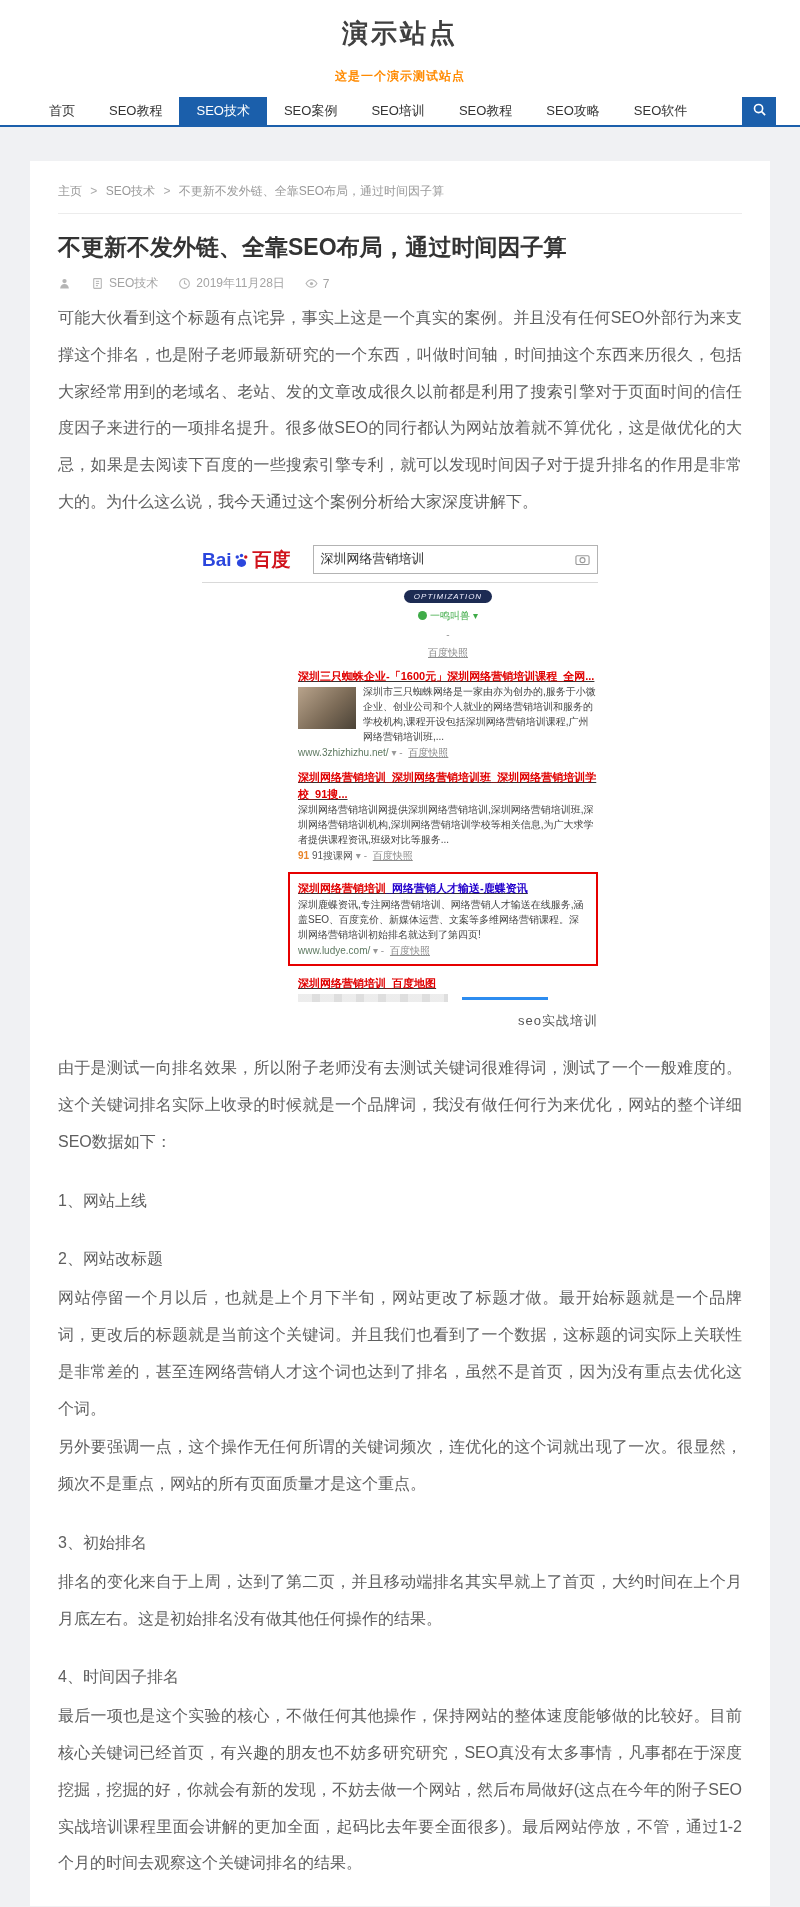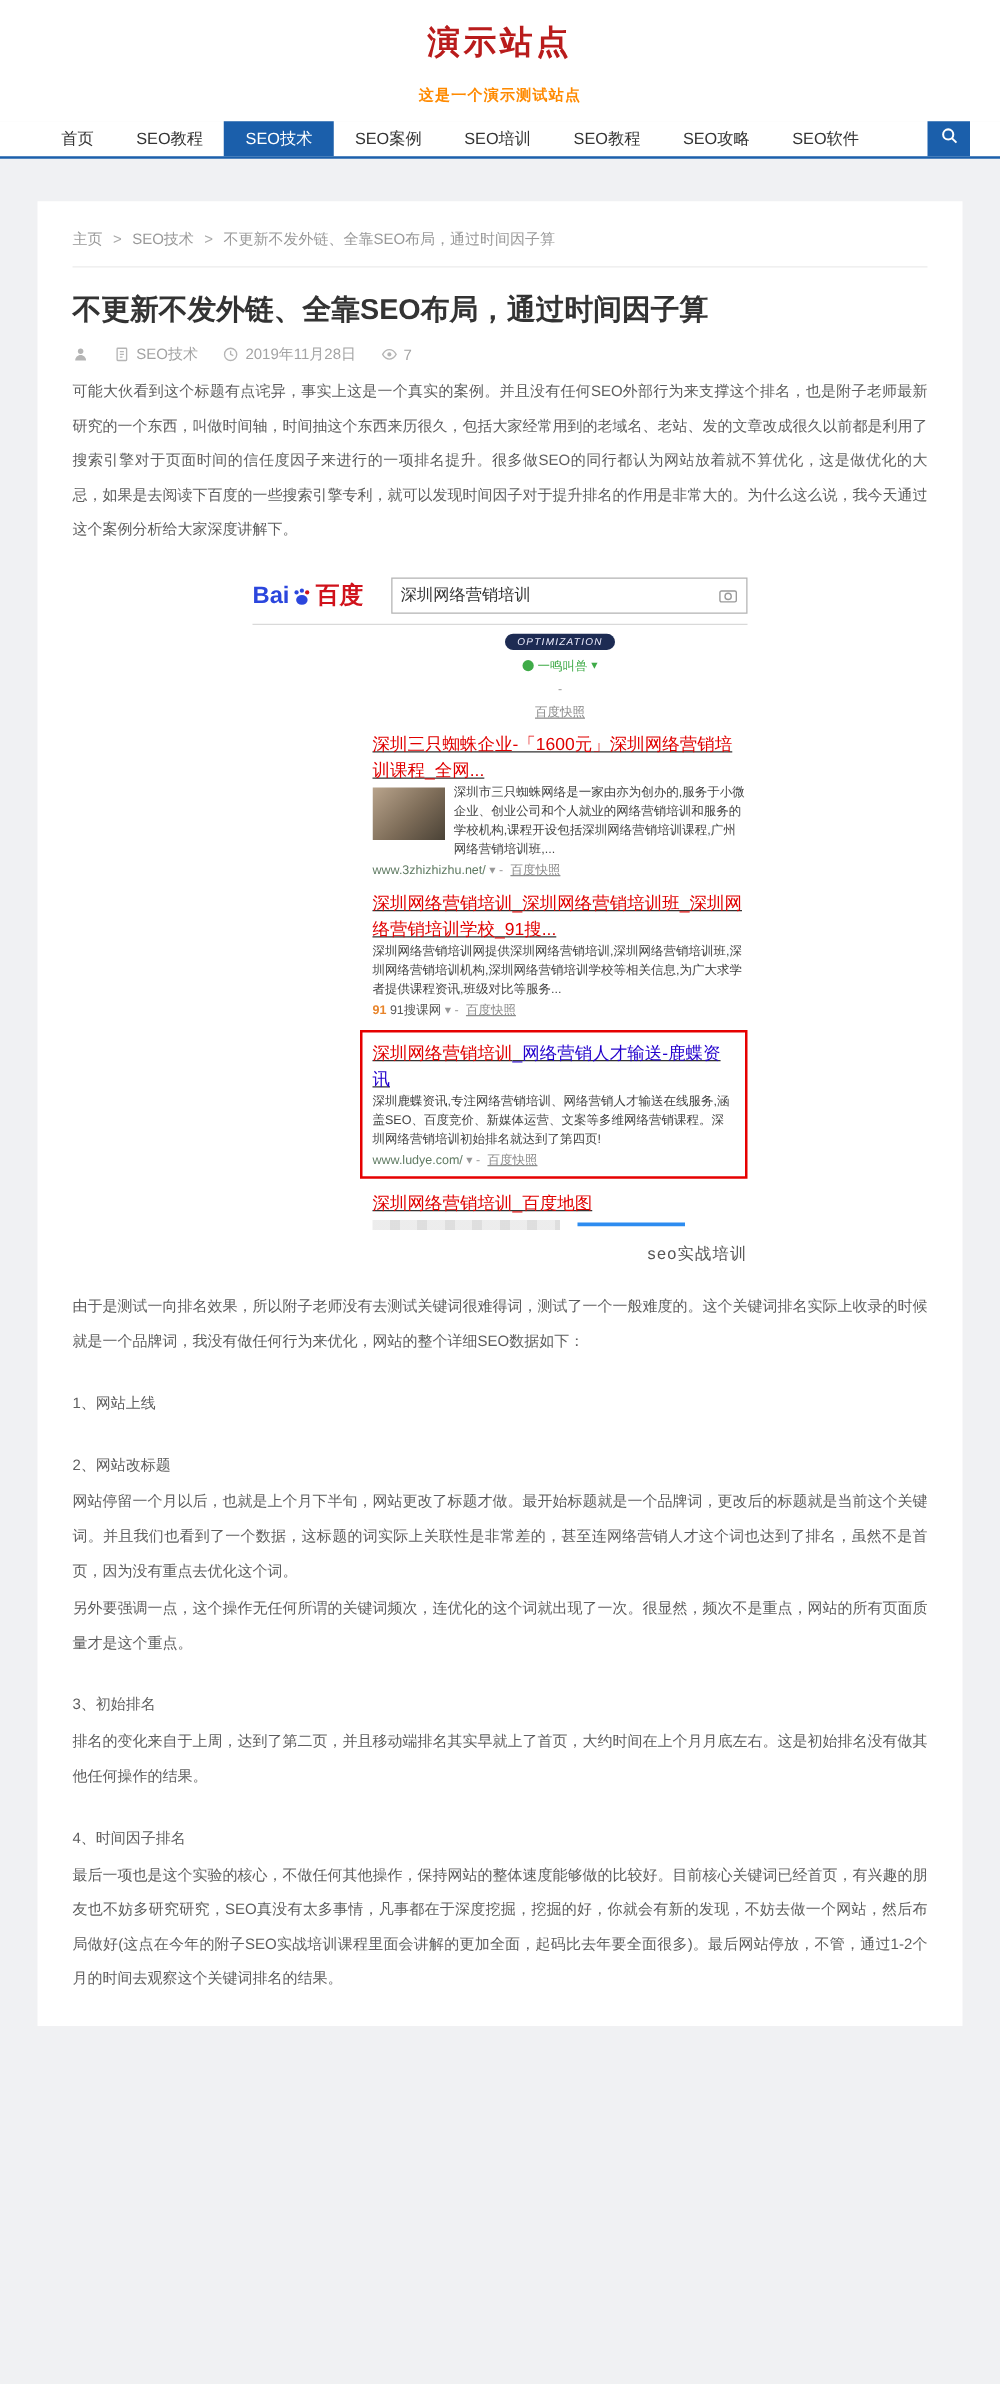--- a/index.html
+++ b/index.html
@@ -4,57 +4,57 @@
 <style>
   * { box-sizing: border-box; }
   html,body { margin:0; padding:0; }
   body {
     width:800px; background:#f0f1f3;
     font-family:"Liberation Sans","DejaVu Sans",sans-serif;
     color:#333;
   }
   
   .site-header { background:#fff; text-align:center; padding:16px 0 12px; }
-  .site-title { font-size:26px; font-weight:bold; color:#b91c1c; letter-spacing:3px; }
+  .site-title { font-size:26px; font-weight:bold; color:#404040; letter-spacing:3px; }
   .site-subtitle { font-size:12px; font-weight:bold; color:#ff8a00; margin-top:17px; letter-spacing:1px; }
   
   .nav { background:#fff; border-bottom:2px solid #1b5fab; display:flex; align-items:stretch; height:30px; padding-left:32px; }
   .nav-item { display:flex; align-items:center; padding:0 17px; font-size:13px; color:#333; cursor:pointer; }
   .nav-item.active { background:#1b5fab; color:#fff; }
   .nav-search { margin-left:auto; margin-right:24px; width:34px; background:#1b5fab; display:flex; align-items:center; justify-content:center; cursor:pointer; }
   
   .card { background:#fff; margin:0 30px; padding:22px 28px; }
   .article-card { margin-top:34px; }
   
   .breadcrumb { font-size:12px; color:#999; padding-bottom:13px; border-bottom:1px solid #ececec; }
   .breadcrumb .sep { margin:0 5px; color:#aaa; }
   
   .article-title { font-size:23px; font-weight:bold; color:#333; margin:18px 0 12px; }
   .meta { display:flex; align-items:center; gap:20px; font-size:12px; color:#a3a3a3; margin-bottom:8px; }
   .meta span { display:flex; align-items:center; gap:5px; }
   .meta svg { width:13px; height:13px; }
-  .post p, .post-h { font-size:12px; color:#5e5e5e; line-height:2.3; margin:2px 0; text-align:justify; }
+  .post p, .post-h { font-size:16px; color:#5e5e5e; line-height:2.3; margin:2px 0; text-align:justify; }
   .post-h { margin-top:22px; }
   
   .shot { width:396px; margin:24px auto 20px; font-family:"Liberation Sans","DejaVu Sans",sans-serif; }
   .shot-top { display:flex; align-items:center; gap:22px; padding-bottom:8px; border-bottom:1px solid #d9d9d9; }
   .b-logo { display:flex; align-items:flex-end; font-weight:bold; font-size:19px; line-height:1; }
   .b-bai { color:#2b46dd; }
   .b-cn { color:#d0121b; margin-left:2px; }
   .paw { width:17px; height:17px; margin:0 1px; }
   .s-box { flex:1; border:1px solid #b3b3b3; height:29px; display:flex; align-items:center; padding:0 7px; font-size:13px; color:#333; }
   .s-box svg { margin-left:auto; width:15px; height:13px; }
   .shot-body { margin-left:96px; position:relative; }
   .badge-row { display:flex; align-items:center; gap:6px; margin:7px 0 8px; font-size:10px;flex-direction:column; }
   .opt-badge { background:#1d2b53; color:#eef; font-style:italic; letter-spacing:1px; padding:2px 10px; border-radius:8px; font-size:8px; }
   .g-user { color:#3fab48; display:flex; align-items:center; gap:3px; }
   .g-dot { width:9px; height:9px; border-radius:50%; background:#3fab48; display:inline-block; }
   .snap { color:#8a8a8a; text-decoration:underline; }
   .res { margin-bottom:9px; }
-  .res-t { font-size:14px; text-decoration:underline; line-height:1.5; }
+  .res-t { font-size:11px; text-decoration:underline; line-height:1.5;font-weight:bold; }
   .res-t .red { color:#e00000; }
   .res-t .blue { color:#2200cc; }
   .res-body { overflow:hidden; }
   .res-thumb { float:left; width:58px; height:42px; margin:3px 7px 2px 0; background:linear-gradient(135deg,#b9a48c,#7d6c58 55%,#4a4236); }
   .res-d { font-size:10px; color:#444; line-height:1.5; }
   .res-u { font-size:10px; color:#5f7a62; margin-top:2px; }
   .res-u .snap { margin-left:3px; }
   .red-box { border:2px solid #e60000; padding:6px 8px; margin:4px 0 9px -10px; }
   .map-strip { display:flex; align-items:center; gap:14px; margin-top:3px; }
   .map-blur { width:150px; height:8px; background:repeating-linear-gradient(90deg,#e8e8e8 0 14px,#d6d6d6 14px 22px); opacity:.8; }

